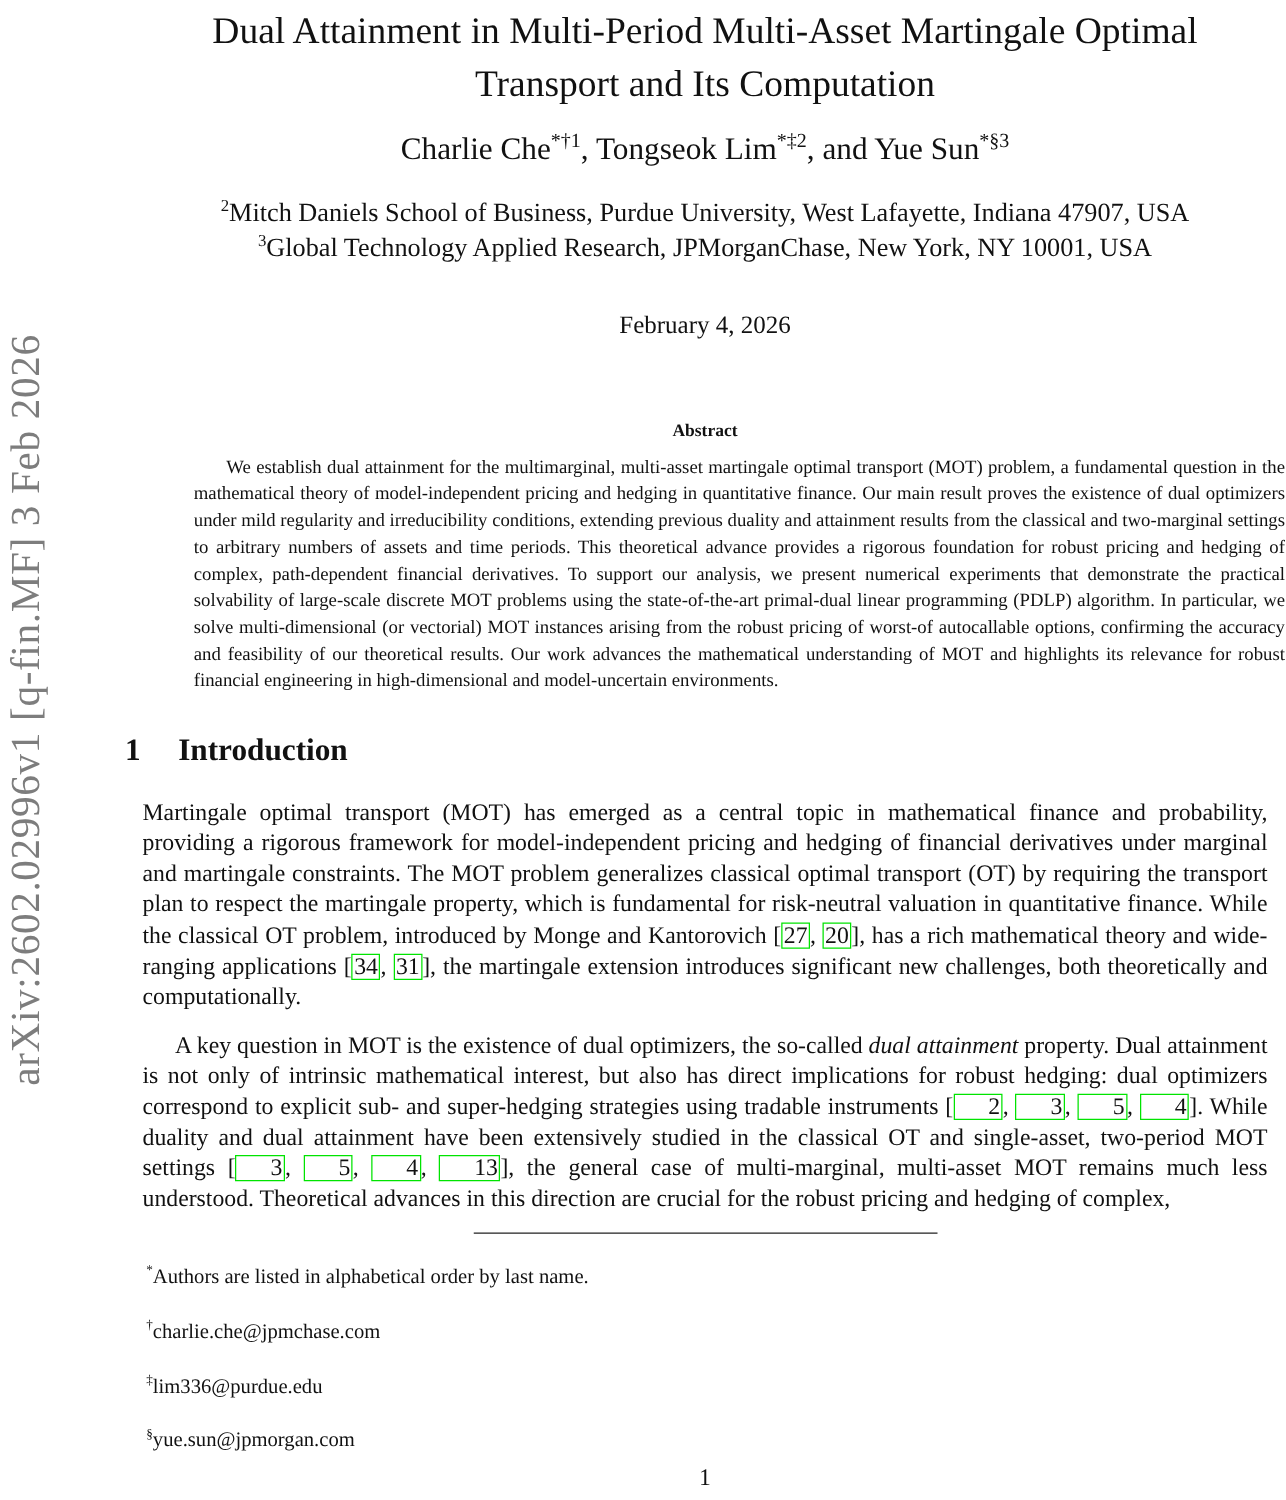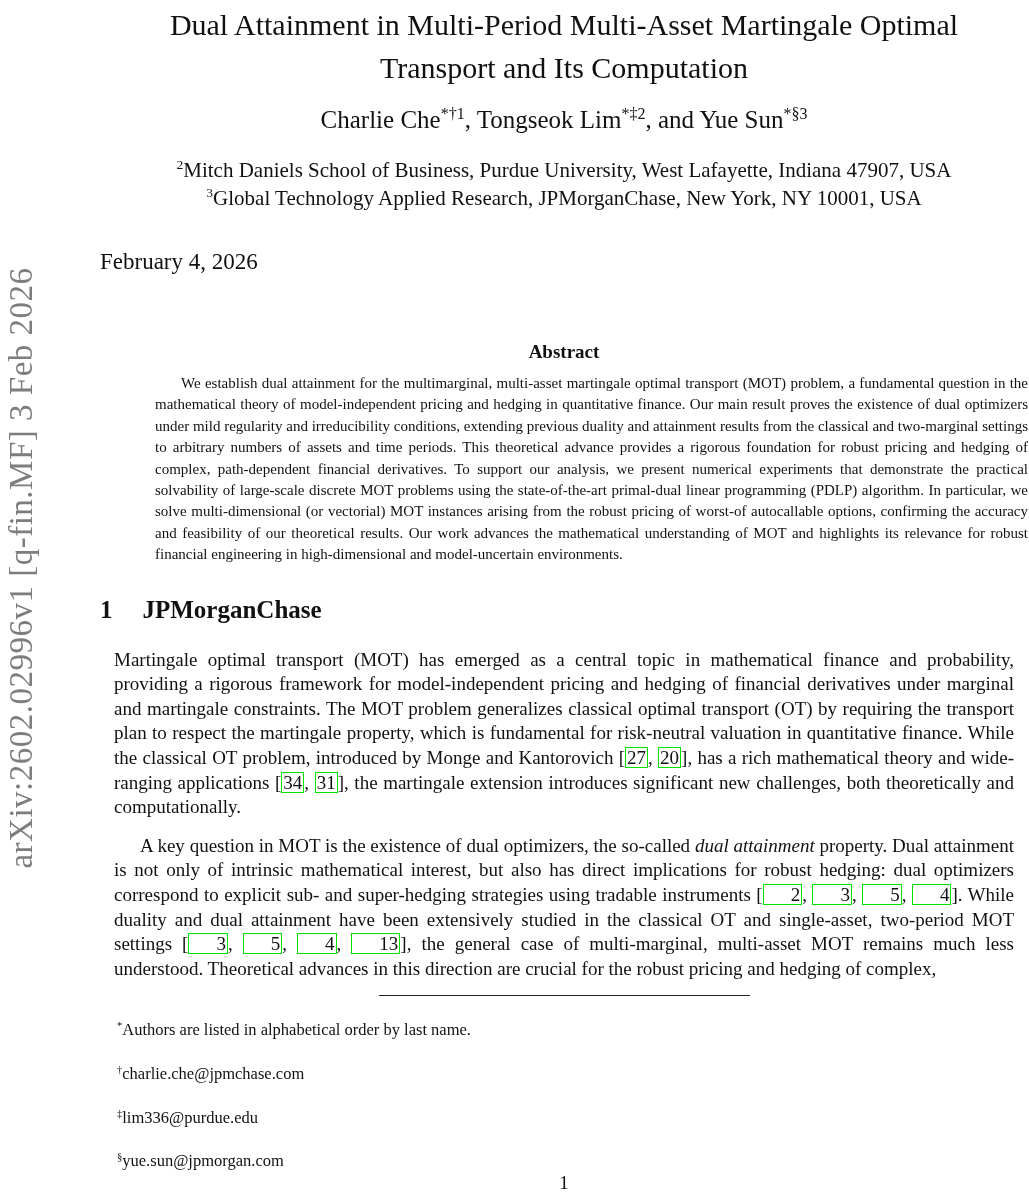--- a/index.html
+++ b/index.html
@@ -57,27 +57,28 @@
 
   .affiliations {
     margin-top: 22px;
     text-align: center;
     font-size: 21px;
     line-height: 28px;
   }
 
   .pub-date {
     margin-top: 37px;
-    font-size: 23px;
+    text-align: center;
+    font-size: 20px;
   }
 
   .abstract-heading {
     margin-top: 66px;
     text-align: center;
-    font-size: 19px;
+    font-size: 14px;
     font-weight: bold;
   }
 
   .abstract-body {
     margin-top: 10px;
     padding-left: 55px;
     font-size: 15px;
     line-height: 21.4px;
     text-align: justify;
     text-indent: 26px;
@@ -151,21 +152,21 @@
     <div><sup>3</sup>Global Technology Applied Research, JPMorganChase, New York, NY 10001, USA</div>
   </div>
 
   <div class="pub-date">February 4, 2026</div>
 
   <div class="abstract-heading">Abstract</div>
 
   <p class="abstract-body">We establish dual attainment for the multimarginal, multi-asset martingale optimal transport (MOT) problem, a fundamental question in the mathematical theory of model-independent pricing and hedging in quantitative finance. Our main result proves the existence of dual optimizers under mild regularity and irreducibility conditions, extending previous duality and attainment results from the classical and two-marginal settings to arbitrary numbers of assets and time periods. This theoretical advance provides a rigorous foundation for robust pricing and hedging of complex, path-dependent financial derivatives. To support our analysis, we present numerical experiments that demonstrate the practical solvability of large-scale discrete MOT problems using the state-of-the-art primal-dual linear programming (PDLP) algorithm. In particular, we solve multi-dimensional (or vectorial) MOT instances arising from the robust pricing of worst-of autocallable options, confirming the accuracy and feasibility of our theoretical results. Our work advances the mathematical understanding of MOT and highlights its relevance for robust financial engineering in high-dimensional and model-uncertain environments.</p>
 
   <div class="section-heading">
-    <span class="sec-num">1</span><span>JPMorganChase</span>
+    <span class="sec-num">1</span><span>Introduction</span>
   </div>
 
   <p class="para first">Martingale optimal transport (MOT) has emerged as a central topic in mathematical finance and probability, providing a rigorous framework for model-independent pricing and hedging of financial derivatives under marginal and martingale constraints. The MOT problem generalizes classical optimal transport (OT) by requiring the transport plan to respect the martingale property, which is fundamental for risk-neutral valuation in quantitative finance. While the classical OT problem, introduced by Monge and Kantorovich [<span class="cite">27</span>, <span class="cite">20</span>], has a rich mathematical theory and wide-ranging applications [<span class="cite">34</span>, <span class="cite">31</span>], the martingale extension introduces significant new challenges, both theoretically and computationally.</p>
 
   <p class="para indent">A key question in MOT is the existence of dual optimizers, the so-called <em>dual attainment</em> property. Dual attainment is not only of intrinsic mathematical interest, but also has direct implications for robust hedging: dual optimizers correspond to explicit sub- and super-hedging strategies using tradable instruments [<span class="cite">2</span>, <span class="cite">3</span>, <span class="cite">5</span>, <span class="cite">4</span>]. While duality and dual attainment have been extensively studied in the classical OT and single-asset, two-period MOT settings [<span class="cite">3</span>, <span class="cite">5</span>, <span class="cite">4</span>, <span class="cite">13</span>], the general case of multi-marginal, multi-asset MOT remains much less understood. Theoretical advances in this direction are crucial for the robust pricing and hedging of complex,</p>
 
   <hr class="footnote-rule">
 
   <div class="footnotes">
     <div class="fn"><sup>*</sup>Authors are listed in alphabetical order by last name.</div>

